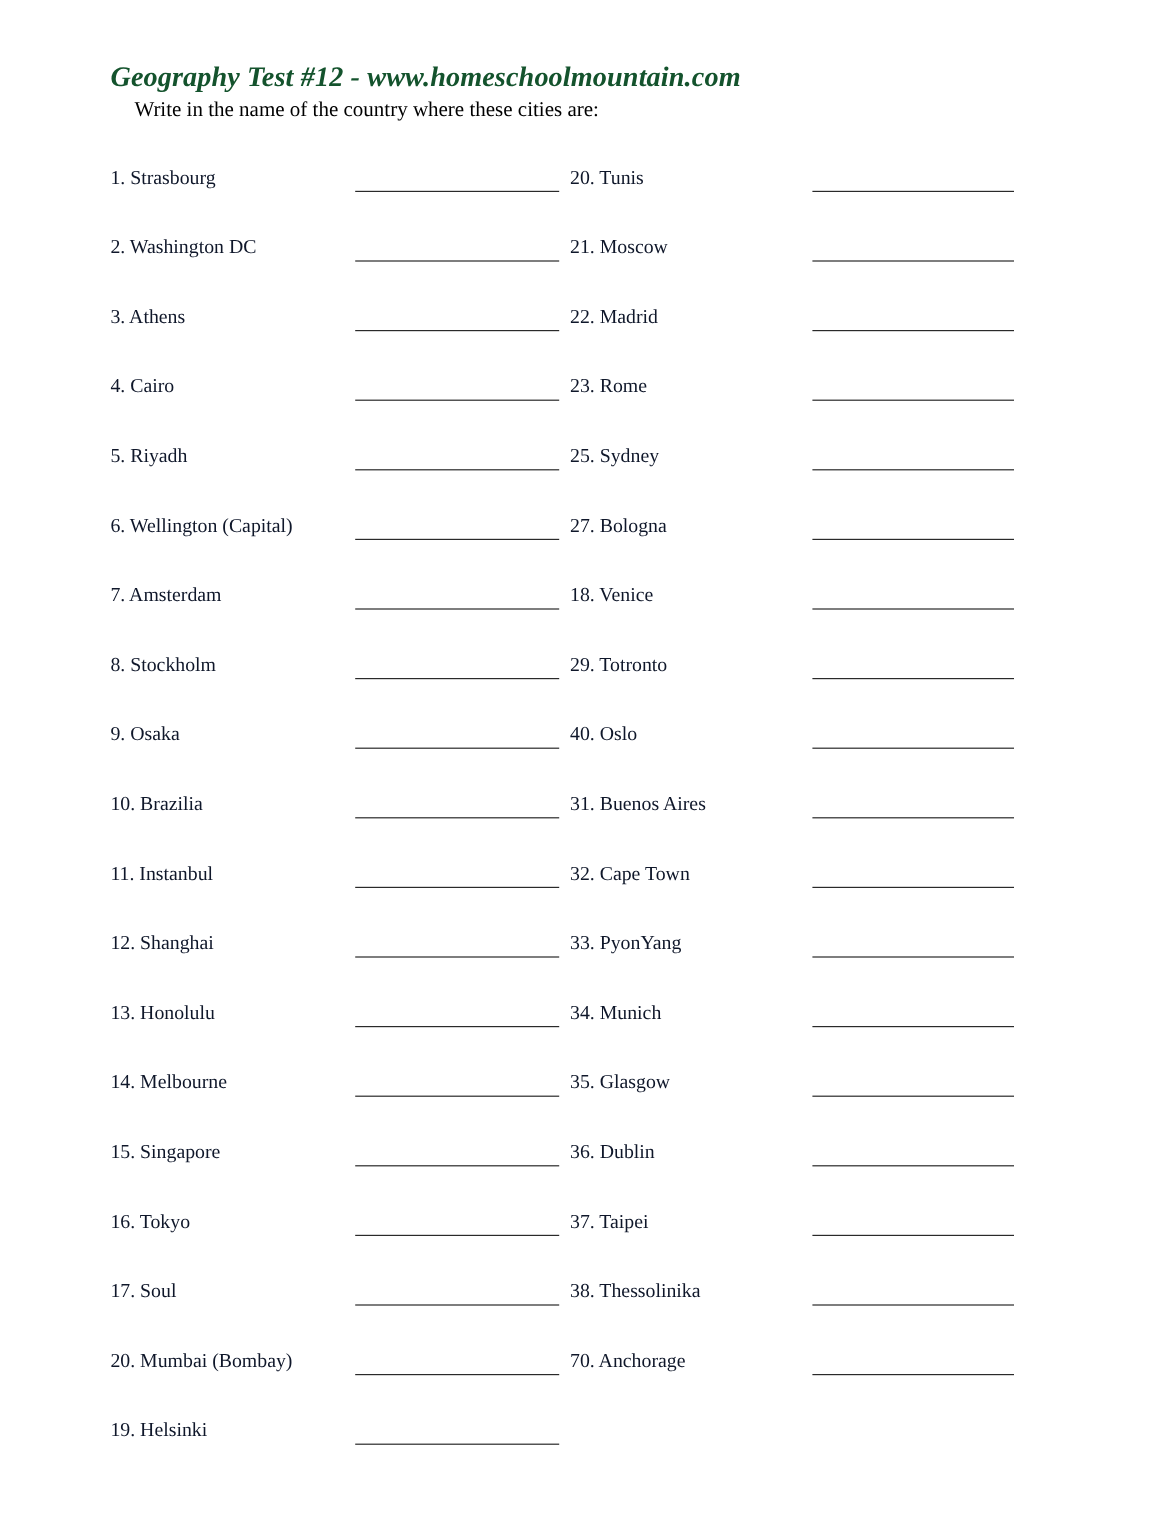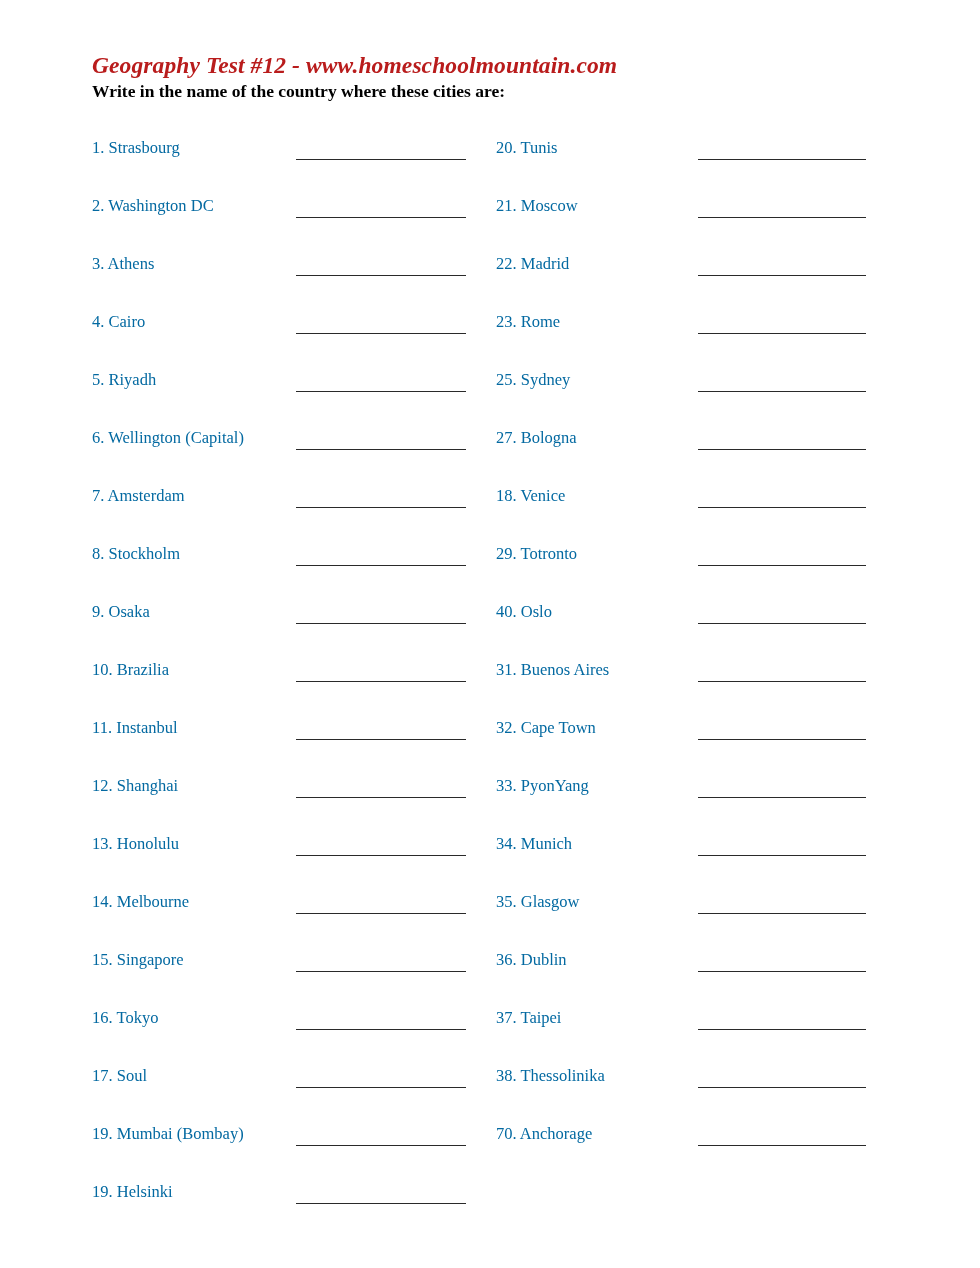--- a/index.html
+++ b/index.html
@@ -29,58 +29,59 @@
     top: 52px;
     width: 840px;
   }
   .title {
     font-size: 23.5px;
     font-weight: bold;
     font-style: italic;
     letter-spacing: 0.1px;
     line-height: 1.12;
     white-space: nowrap;
-    color: #b91c1c;
+    color: #14532d;
   }
   .subtitle {
     font-size: 17.5px;
-    font-weight: bold;
+    font-weight: normal;
     font-style: normal;
     line-height: 1.25;
     margin-top: 3px;
     color: #000000;
     white-space: nowrap;
+    margin-left: 20px;
   }
 
   
   .columns {
     position: absolute;
     left: 0;
     top: 138px;
     width: 980px;
   }
   .column {
     position: absolute;
     top: 0;
   }
   .column.left  { left: 92px;  width: 374px; }
-  .column.right { left: 496px; width: 370px; }
+  .column.right { left: 475px; width: 370px; }
 
   .row {
     position: relative;
     height: 58px;
   }
   .row-label {
     position: absolute;
     left: 0;
     top: 0;
     font-size: 16.5px;
     line-height: 20px;
     white-space: nowrap;
-    color: #0369a1;
+    color: #0f172a;
   }
   .answer-line {
     position: absolute;
     top: 21px;
     height: 0;
     border-top: 1.6px solid #2a2a2a;
   }
   .column.left  .answer-line { left: 204px; width: 170px; }
   .column.right .answer-line { left: 202px; width: 168px; }
 </style>
@@ -158,21 +159,21 @@
         </div>
         <div class="row">
           <div class="row-label">16. Tokyo</div>
           <div class="answer-line"></div>
         </div>
         <div class="row">
           <div class="row-label">17. Soul</div>
           <div class="answer-line"></div>
         </div>
         <div class="row">
-          <div class="row-label">19. Mumbai  (Bombay)</div>
+          <div class="row-label">20. Mumbai  (Bombay)</div>
           <div class="answer-line"></div>
         </div>
         <div class="row">
           <div class="row-label">19. Helsinki</div>
           <div class="answer-line"></div>
         </div>
       </div>
     <div class="column right">
         <div class="row">
           <div class="row-label">20. Tunis</div>

